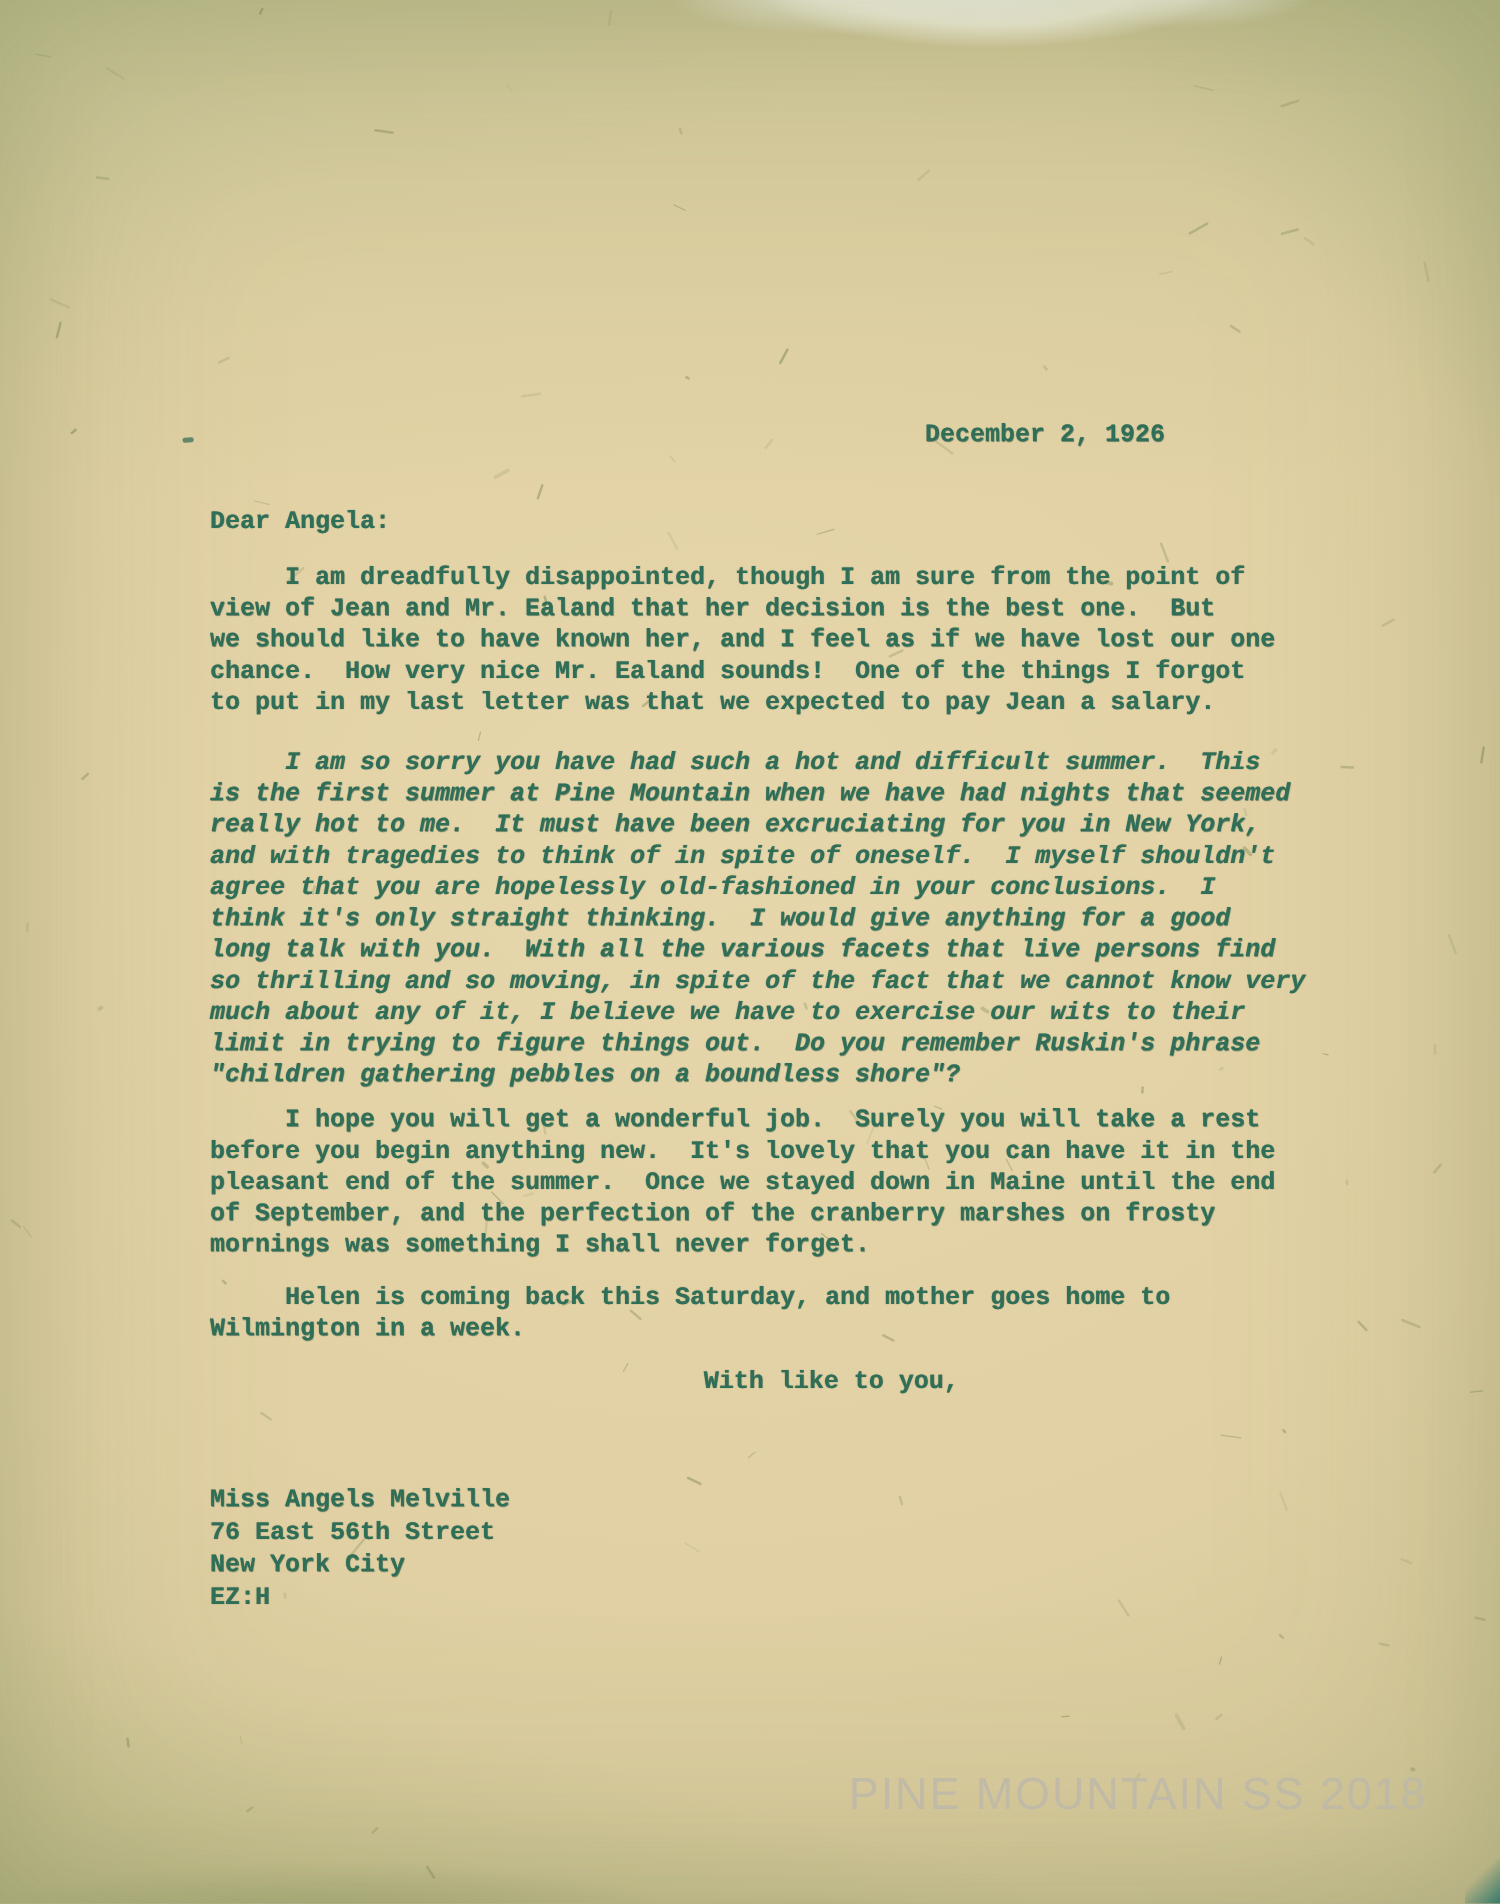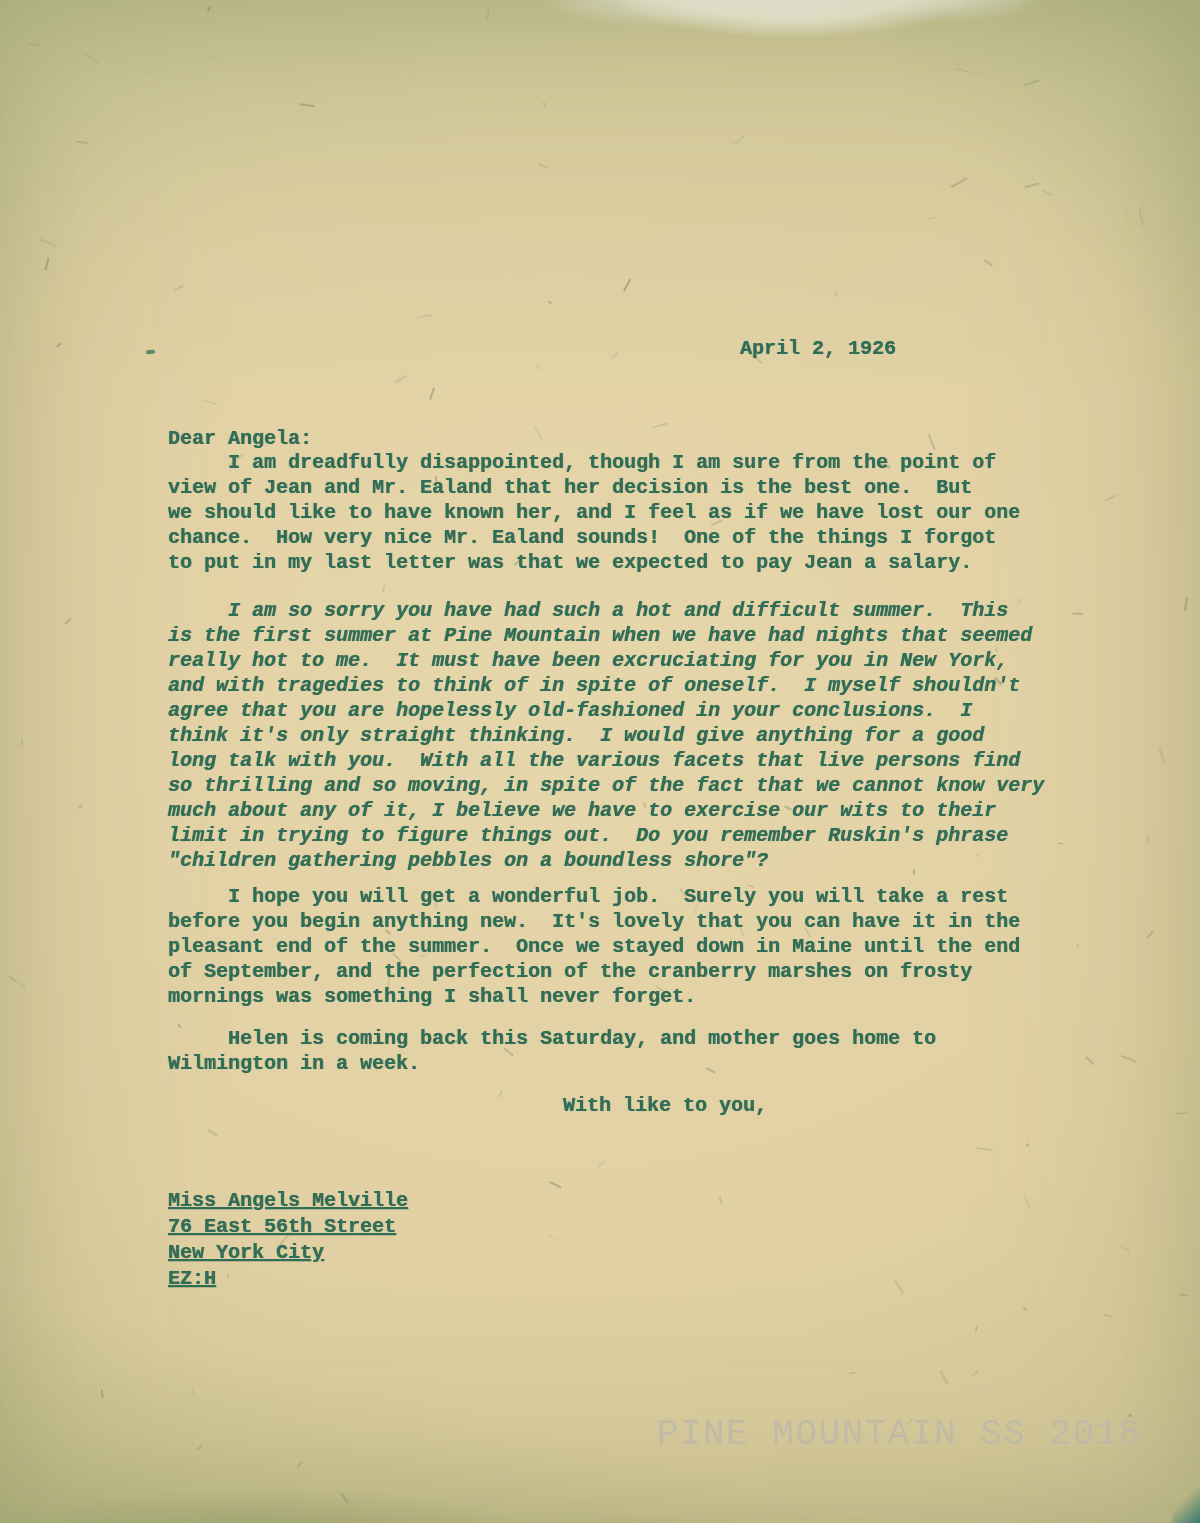--- a/index.html
+++ b/index.html
@@ -36,34 +36,34 @@
     position:absolute;
     color:#2f6e57;
     font-size:20px;
     line-height:25px;
     font-weight:700;
     white-space:pre;
     text-shadow:0.4px 0.4px 0.6px rgba(25,75,58,.55), -0.2px 0 0.8px rgba(35,90,68,.35);
     letter-spacing:0;
   }
   .date       { left:740px; top:336px; }
-  .salutation { left:168px; top:405px;margin-top:21px; }
+  .salutation { left:168px; top:405px; }
   .para-1     { left:168px; top:450px; }
   .para-2     { left:168px; top:598px;font-style:italic; }
   .para-3     { left:168px; top:884px; }
   .para-4     { left:168px; top:1026px; }
   .closing    { left:563px; top:1093px; }
-  .address    { left:168px; top:1188px; line-height:26px;text-decoration:underline; }
+  .address    { left:168px; top:1188px; line-height:26px; }
   .ink-dash {
     position:absolute; left:146px; top:350px; width:9px; height:4px;
     background:#3a6f58; border-radius:2px; opacity:.75; transform:rotate(-4deg);
   }
   .watermark {
     position:absolute; right:58px; top:1414px;
-    font-family:Liberation Mono, monospace;
+    font-family:Liberation Sans, sans-serif;
     font-size:36px; letter-spacing:1.5px;
     color:#bcb8aa; opacity:.8; white-space:pre;
   }
 </style>
 </head>
 <body>
 
 <div class="page">
   <div class="vignette"></div>
   <div class="corner-br"></div>
@@ -174,21 +174,21 @@
       <div class="fiber" style="left: 552.622px; top: 1230.67px; width: 1.2px; height: 13.8px; transform: rotate(121deg); opacity: 0.12;"></div>
       <div class="fiber" style="left: 643.678px; top: 802.007px; width: 1.6px; height: 5.8px; transform: rotate(160deg); opacity: 0.23;"></div>
       <div class="fiber" style="left: 21.1346px; top: 979.71px; width: 1.4px; height: 11.2px; transform: rotate(143deg); opacity: 0.17;"></div>
       <div class="fiber" style="left: 974.057px; top: 1369.78px; width: 2.3px; height: 7.1px; transform: rotate(51deg); opacity: 0.17;"></div>
       <div class="fiber" style="left: 91.3852px; top: 49.6387px; width: 2.1px; height: 17.4px; transform: rotate(123deg); opacity: 0.11;"></div>
       <div class="fiber" style="left: 33.6938px; top: 37.6969px; width: 1.1px; height: 12.9px; transform: rotate(100deg); opacity: 0.19;"></div>
       <div class="fiber" style="left: 1180.88px; top: 1108.19px; width: 1.2px; height: 10.6px; transform: rotate(84deg); opacity: 0.33;"></div>
     </div>
   <div class="ink-dash"></div>
 
-  <div class="ink date">April 2, 1926</div>
+  <div class="ink date">December 2, 1926</div>
   <div class="ink salutation">Dear Angela:</div>
 
   <div class="ink para-1">     I am dreadfully disappointed, though I am sure from the point of
 view of Jean and Mr. Ealand that her decision is the best one.  But
 we should like to have known her, and I feel as if we have lost our one
 chance.  How very nice Mr. Ealand sounds!  One of the things I forgot
 to put in my last letter was that we expected to pay Jean a salary.</div>
   <div class="ink para-2">     I am so sorry you have had such a hot and difficult summer.  This
 is the first summer at Pine Mountain when we have had nights that seemed
 really hot to me.  It must have been excruciating for you in New York,

